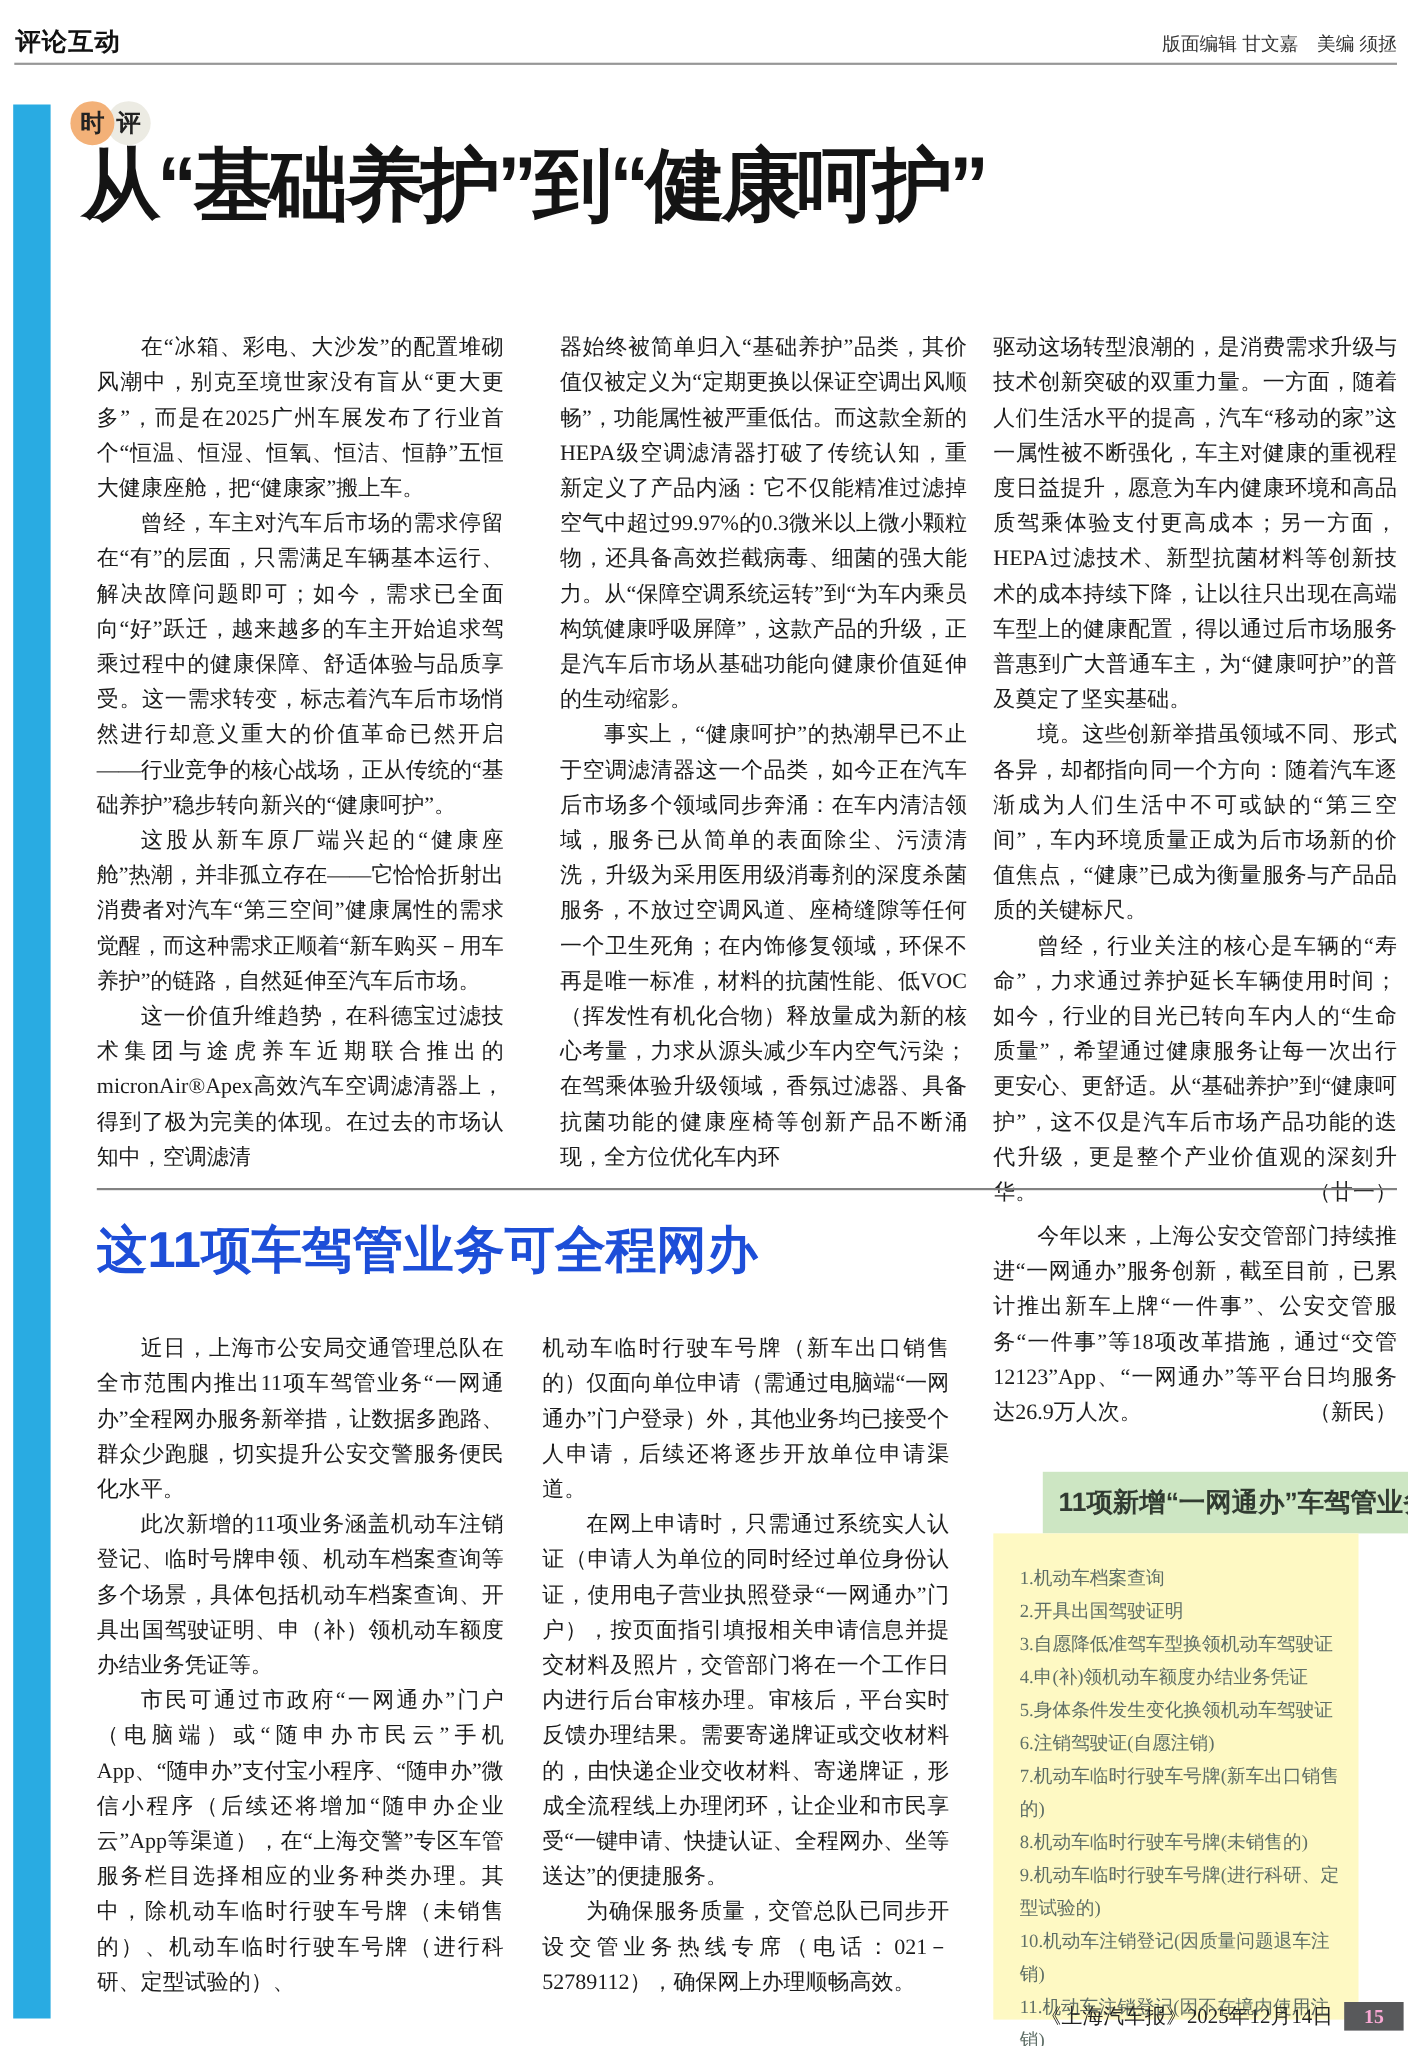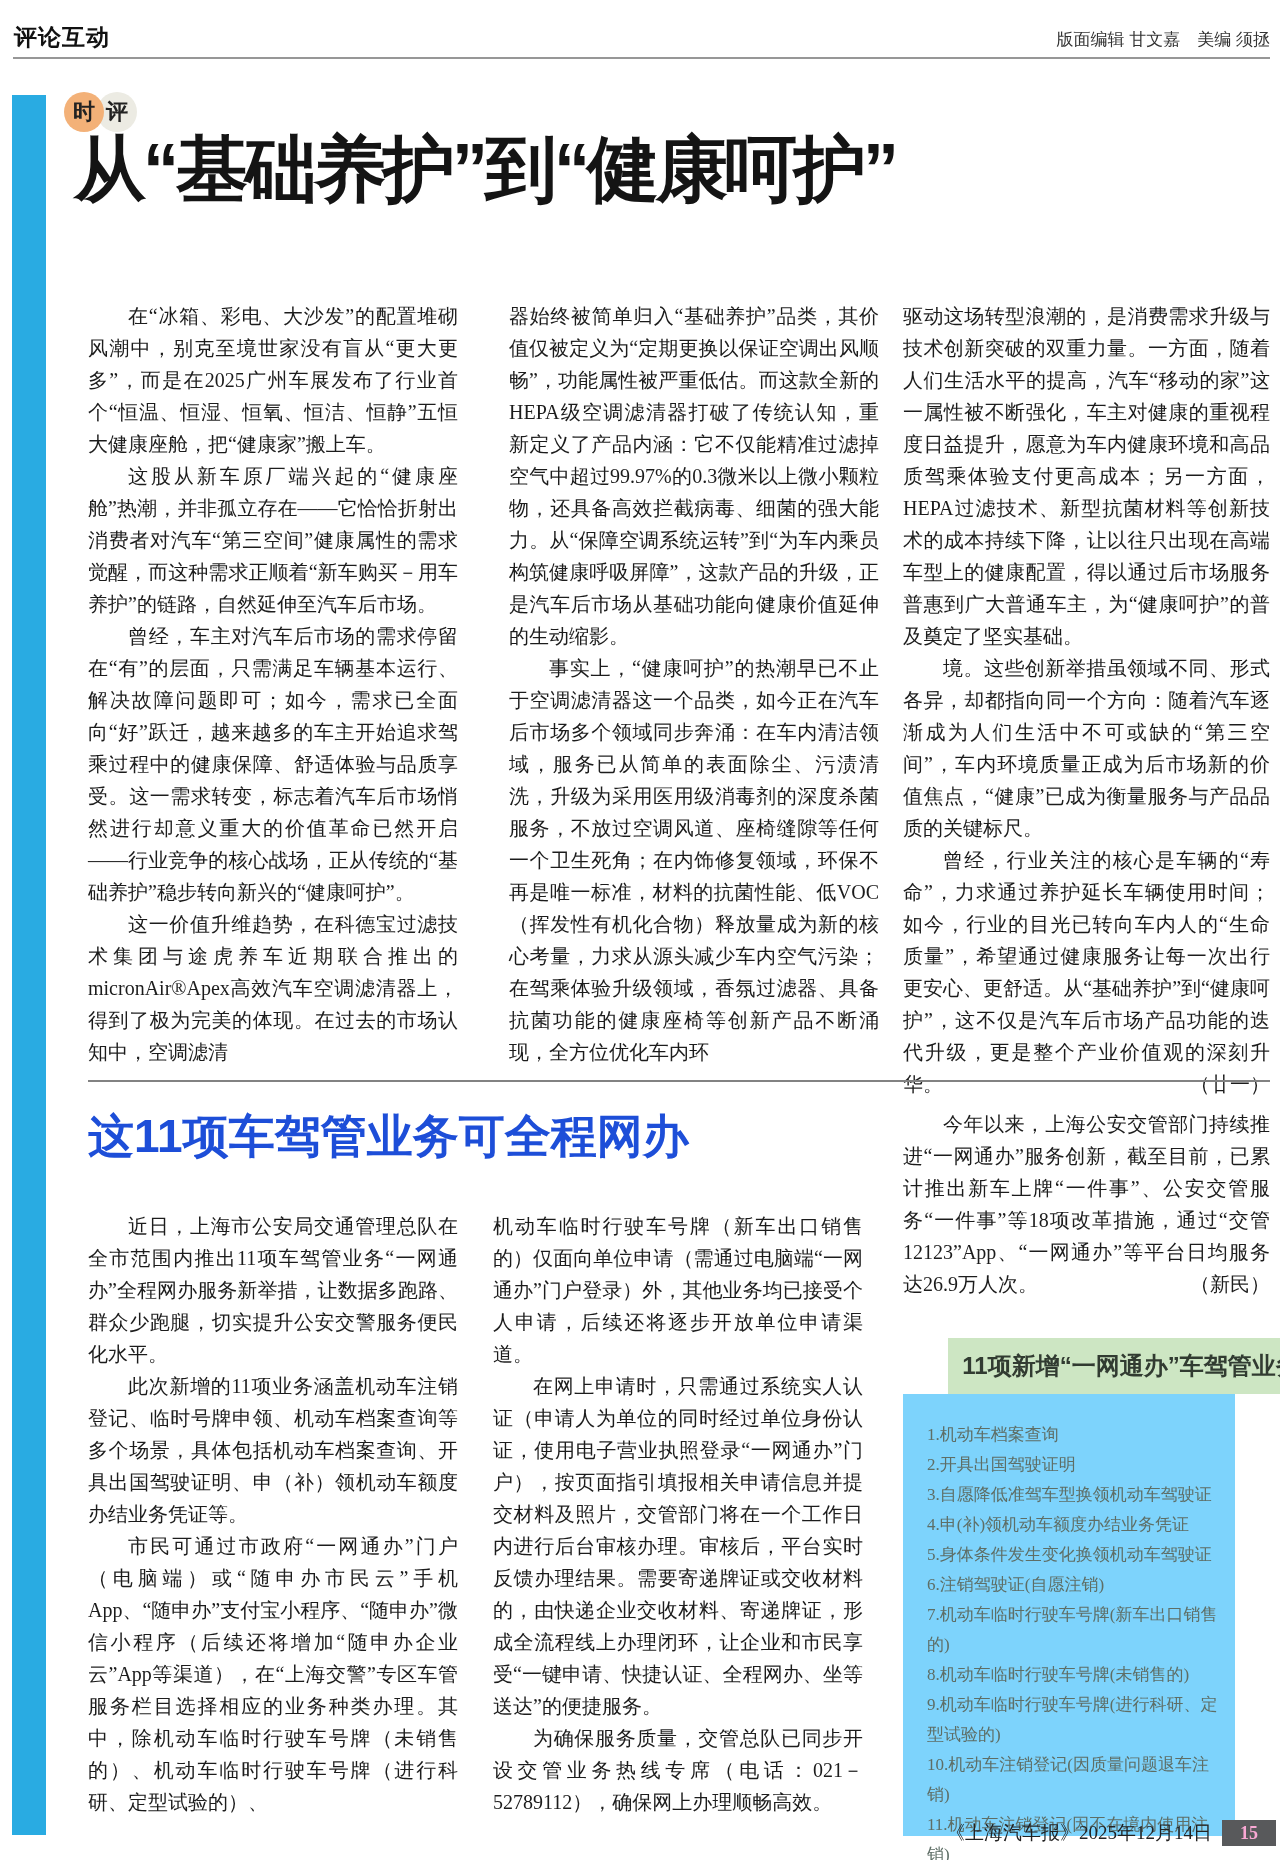--- a/index.html
+++ b/index.html
@@ -43,21 +43,21 @@
   .closing{margin:0;text-indent:2em;}
   .closing .sig{float:right;}
 
   
   .article-divider{position:absolute;left:88px;top:1080px;width:1182px;height:2px;background:#828282;}
 
   
   .info-box-header{position:absolute;left:903px;top:1338px;width:366px;height:56px;background:#cde6c3;
         display:flex;align-items:center;justify-content:center;font-family:"Liberation Sans",sans-serif;
         font-size:24px;font-weight:700;color:#313b31;margin-left:45px;}
-  .info-box{position:absolute;left:903px;top:1394px;width:332px;height:442px;background:#7dd3fc;
+  .info-box{position:absolute;left:903px;top:1394px;width:332px;height:442px;background:#fef9c3;
         box-sizing:border-box;padding:26px 8px 0 24px;}
   .info-box div{font-size:17px;line-height:30px;color:#5e6e66;text-align:left;}
 
   
   .page-footer{position:absolute;right:4px;top:1820px;display:flex;align-items:flex-end;gap:10px;
         font-family:Liberation Serif, serif;font-size:19px;color:#222;}
   .page-number-badge{background:#58595b;color:#f9a8d4;font-size:18px;font-weight:700;
         padding:2px 18px;line-height:22px;}
 </style>
 </head>
@@ -74,22 +74,22 @@
   <div class="topic-badge">
     <div class="badge-circle first">时</div>
     <div class="badge-circle second">评</div>
   </div>
 
   <div class="headline-1">从“基础养护”到“健康呵护”</div>
 
   <div class="col a1c1">
     <div class="plist">
         <p>在“冰箱、彩电、大沙发”的配置堆砌风潮中，别克至境世家没有盲从“更大更多”，而是在2025广州车展发布了行业首个“恒温、恒湿、恒氧、恒洁、恒静”五恒大健康座舱，把“健康家”搬上车。</p>
+        <p>曾经，车主对汽车后市场的需求停留在“有”的层面，只需满足车辆基本运行、解决故障问题即可；如今，需求已全面向“好”跃迁，越来越多的车主开始追求驾乘过程中的健康保障、舒适体验与品质享受。这一需求转变，标志着汽车后市场悄然进行却意义重大的价值革命已然开启——行业竞争的核心战场，正从传统的“基础养护”稳步转向新兴的“健康呵护”。</p>
         <p>这股从新车原厂端兴起的“健康座舱”热潮，并非孤立存在——它恰恰折射出消费者对汽车“第三空间”健康属性的需求觉醒，而这种需求正顺着“新车购买－用车养护”的链路，自然延伸至汽车后市场。</p>
-        <p>曾经，车主对汽车后市场的需求停留在“有”的层面，只需满足车辆基本运行、解决故障问题即可；如今，需求已全面向“好”跃迁，越来越多的车主开始追求驾乘过程中的健康保障、舒适体验与品质享受。这一需求转变，标志着汽车后市场悄然进行却意义重大的价值革命已然开启——行业竞争的核心战场，正从传统的“基础养护”稳步转向新兴的“健康呵护”。</p>
         <p>这一价值升维趋势，在科德宝过滤技术集团与途虎养车近期联合推出的micronAir®Apex高效汽车空调滤清器上，得到了极为完美的体现。在过去的市场认知中，空调滤清</p>
       </div>
   </div>
   <div class="col a1c2 cont">
     <div class="plist">
         <p>器始终被简单归入“基础养护”品类，其价值仅被定义为“定期更换以保证空调出风顺畅”，功能属性被严重低估。而这款全新的HEPA级空调滤清器打破了传统认知，重新定义了产品内涵：它不仅能精准过滤掉空气中超过99.97%的0.3微米以上微小颗粒物，还具备高效拦截病毒、细菌的强大能力。从“保障空调系统运转”到“为车内乘员构筑健康呼吸屏障”，这款产品的升级，正是汽车后市场从基础功能向健康价值延伸的生动缩影。</p>
         <p>事实上，“健康呵护”的热潮早已不止于空调滤清器这一个品类，如今正在汽车后市场多个领域同步奔涌：在车内清洁领域，服务已从简单的表面除尘、污渍清洗，升级为采用医用级消毒剂的深度杀菌服务，不放过空调风道、座椅缝隙等任何一个卫生死角；在内饰修复领域，环保不再是唯一标准，材料的抗菌性能、低VOC（挥发性有机化合物）释放量成为新的核心考量，力求从源头减少车内空气污染；在驾乘体验升级领域，香氛过滤器、具备抗菌功能的健康座椅等创新产品不断涌现，全方位优化车内环</p>
       </div>
   </div>
   <div class="col a1c3 cont">

